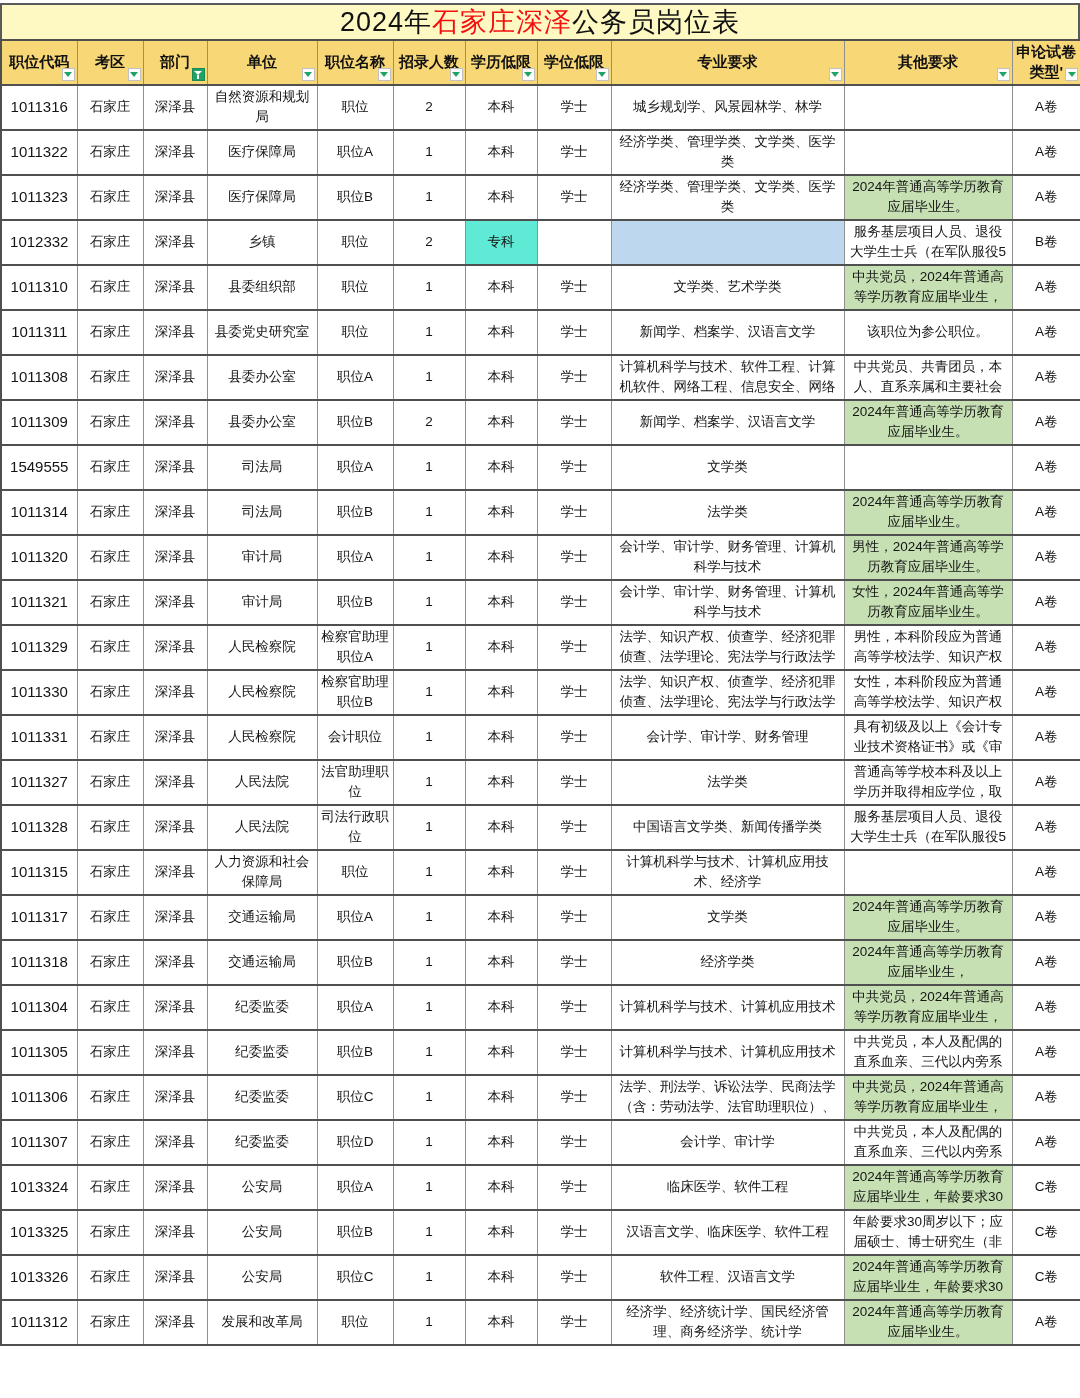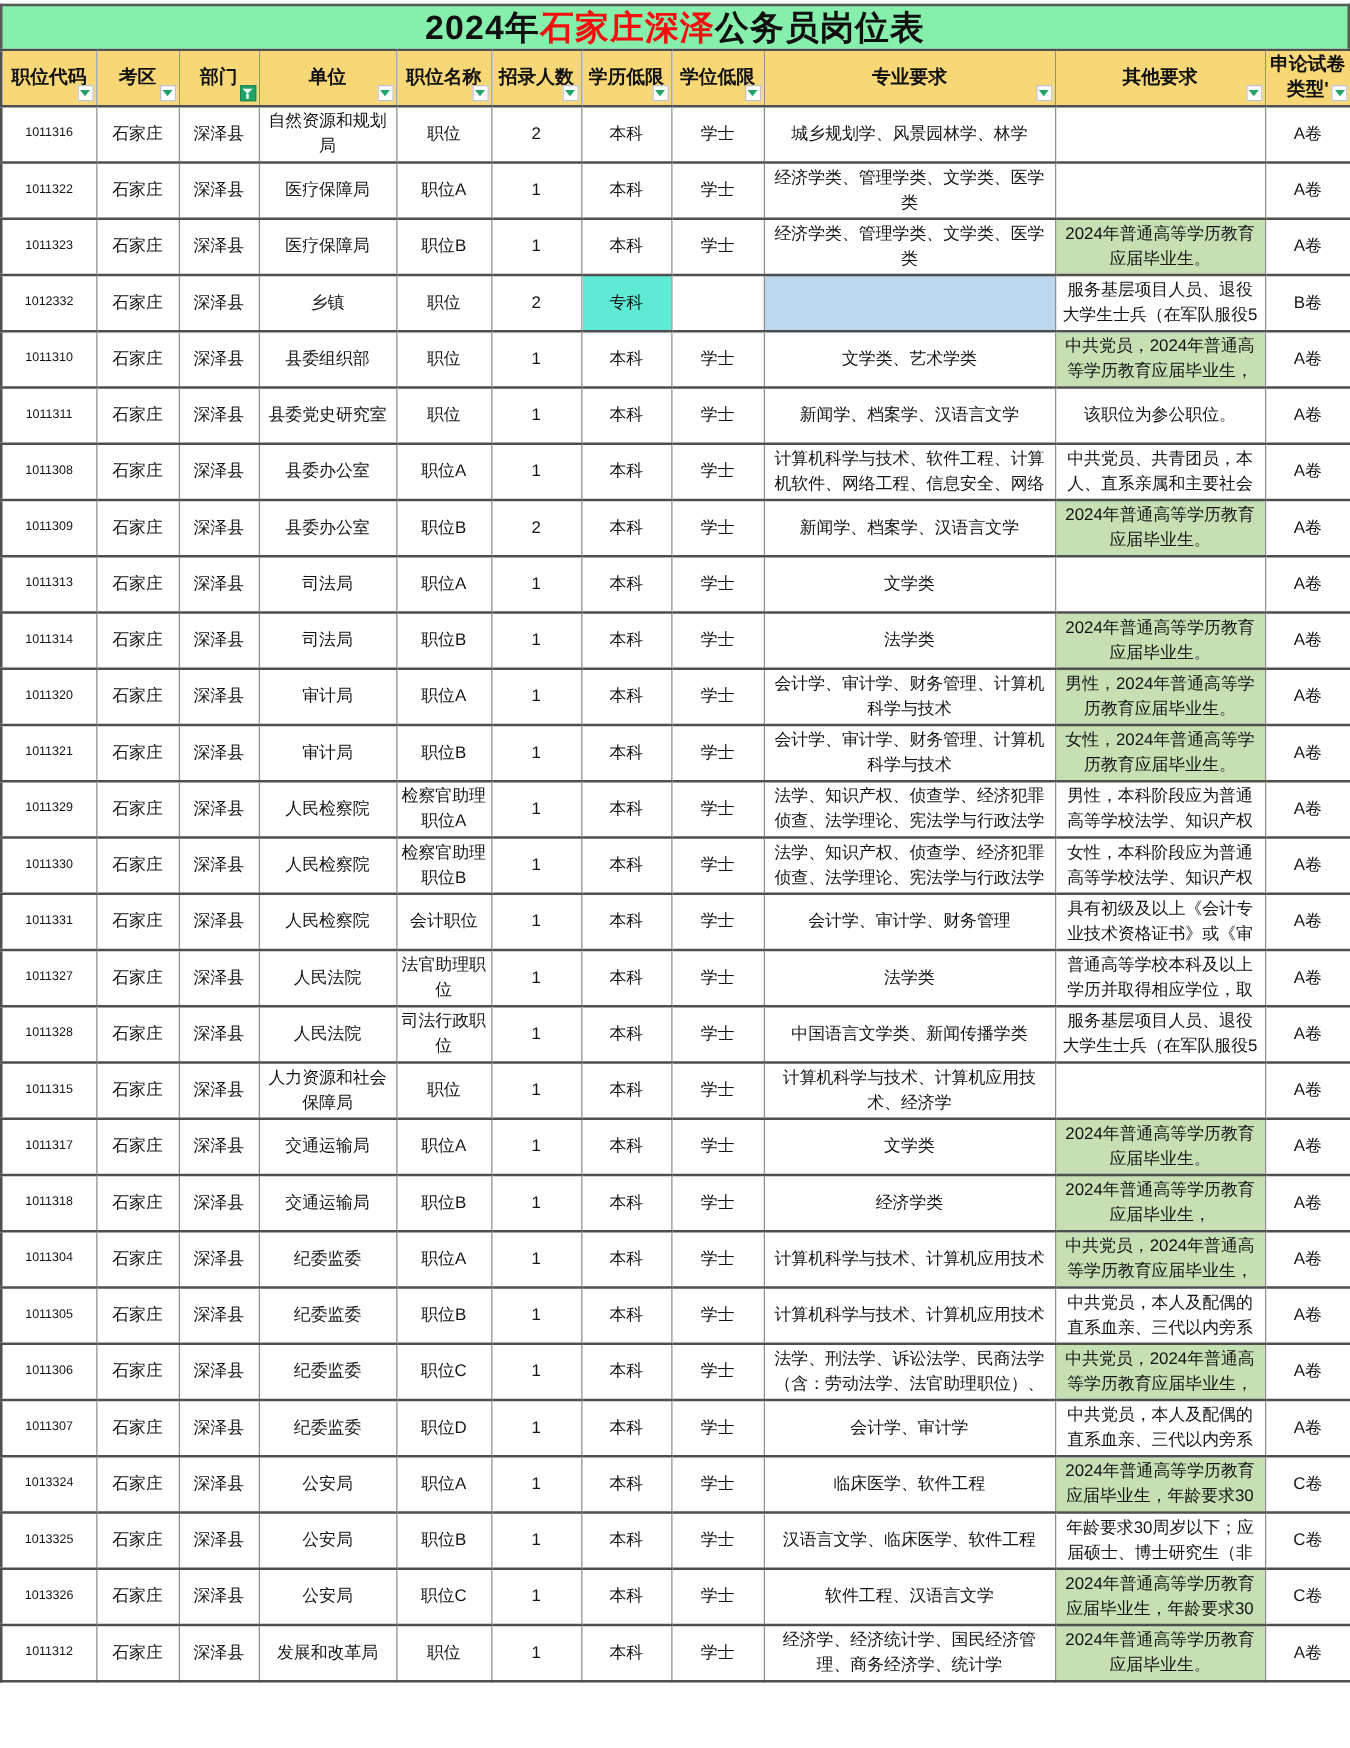--- a/index.html
+++ b/index.html
@@ -5,25 +5,25 @@
   html, body {
     margin: 0; padding: 0;
     width: 1080px; height: 1398px;
     overflow: hidden;
     background: #ffffff;
     font-family: "Liberation Sans", "DejaVu Sans", sans-serif;
   }
   .sheet { width: 1080px; padding-top: 3px; box-sizing: border-box; }
   .title-bar {
     height: 36px;
-    background: #86efac;
+    background: #fef9c3;
     border: 2px solid #5a5a5a;
     border-bottom: none;
     display: flex; align-items: center; justify-content: center;
-    font-size: 27px; font-weight: bold; color: #111;
+    font-size: 27px; font-weight: normal; color: #111;
     letter-spacing: 1px;
     box-sizing: border-box;
   }
   .title-bar .red { color: #F40F0F; }
   table.grid {
     width: 1080px;
     border-collapse: collapse;
     table-layout: fixed;
   }
   table.grid th, table.grid td {
@@ -45,21 +45,21 @@
   }
   tbody tr { height: 45px; }
   tbody td {
     background: #ffffff;
     font-size: 13.5px; color: #141414;
     line-height: 1.45;
   }
   td.green  { background: #C6E0B4; margin-left: 47px; }
   td.orange { background: #5eead4; }
   td.blue   { background: #BDD7EE; }
-  td.c-code { font-size: 10px; }
+  td.c-code { font-size: 15px; }
   
   .filter-btn {
     position: absolute; right: 2px; bottom: 3px;
     width: 13px; height: 13px;
     background: #fdfdfd;
     border: 1px solid #c2c2c2;
     display: flex; align-items: center; justify-content: center;
     cursor: pointer;
     box-sizing: border-box;
   }
@@ -245,21 +245,21 @@
           <td>县委办公室</td>
           <td>职位B</td>
           <td>2</td>
           <td>本科</td>
           <td>学士</td>
           <td>新闻学、档案学、汉语言文学</td>
           <td class="green">2024年普通高等学历教育应届毕业生。</td>
           <td>A卷</td>
         </tr>
         <tr>
-          <td class="c-code">1011313</td>
+          <td class="c-code">1549555</td>
           <td>石家庄</td>
           <td>深泽县</td>
           <td>司法局</td>
           <td>职位A</td>
           <td>1</td>
           <td>本科</td>
           <td>学士</td>
           <td>文学类</td>
           <td></td>
           <td>A卷</td>

